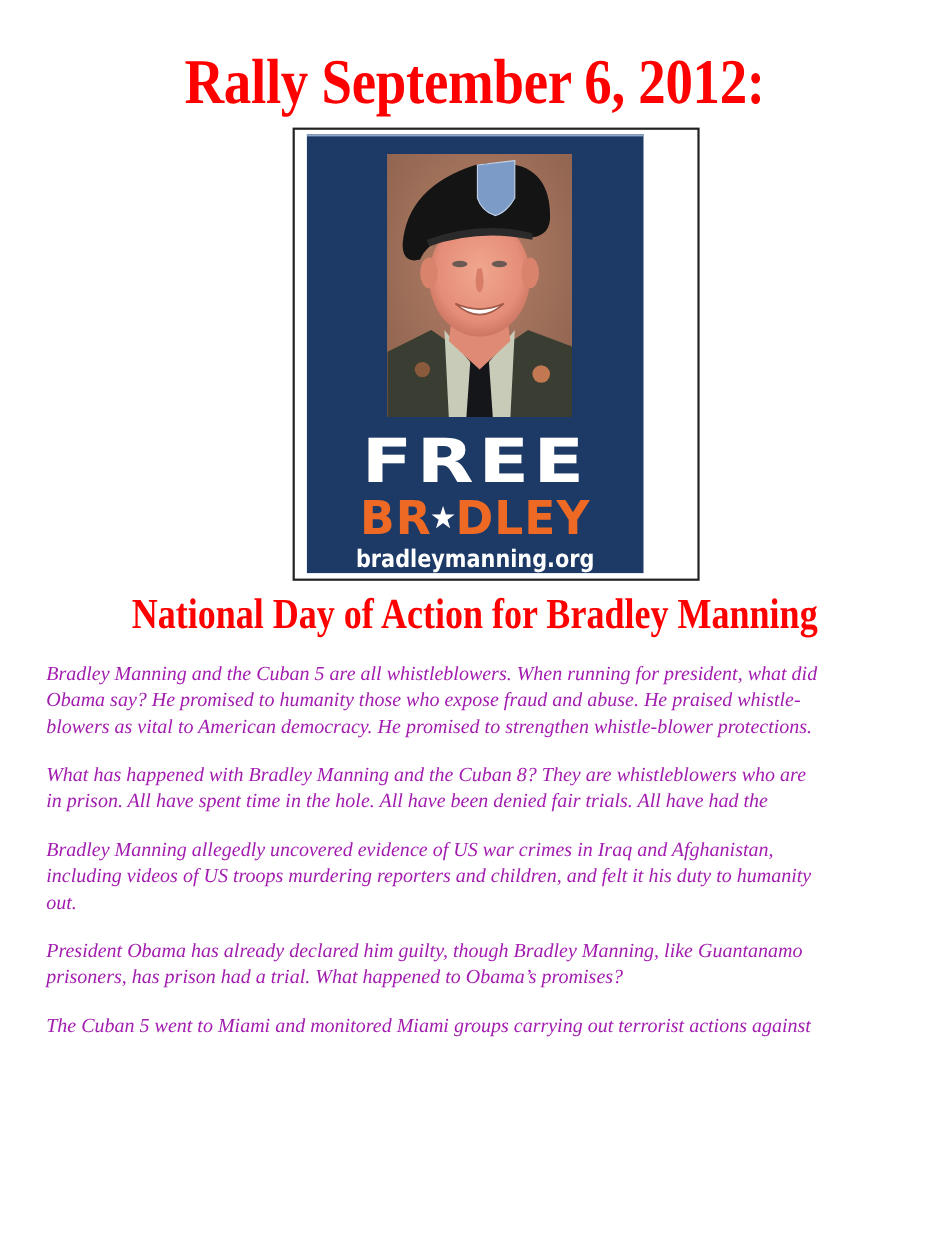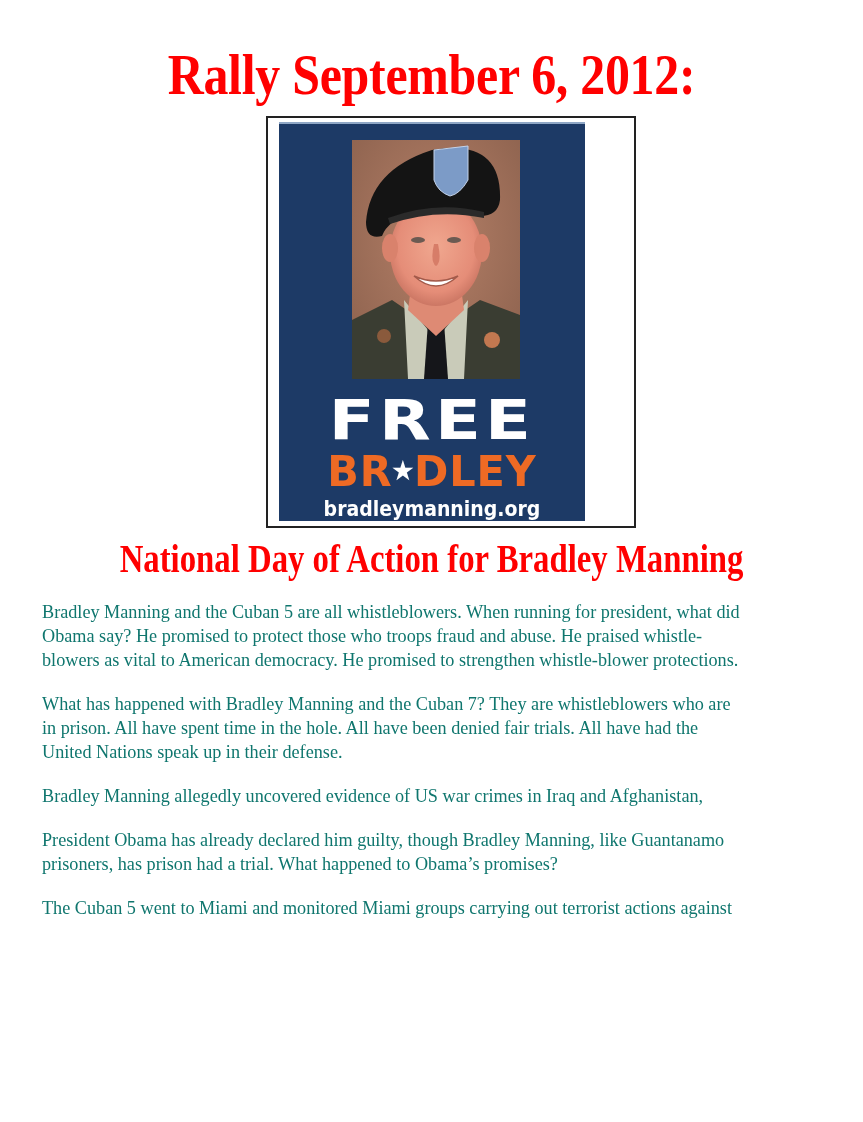--- a/index.html
+++ b/index.html
@@ -55,21 +55,21 @@
     font-family: "Liberation Serif", serif; font-weight: bold;
     font-size: 39px; line-height: 50px; color: #ff0000;
     transform: scaleX(0.84); transform-origin: 50% 50%; white-space: nowrap;
   }
 
   .body {
     position: absolute; left: 42px; top: 600px; width: 800px;
   }
   .para {
     font-family: "Liberation Serif", serif; font-size: 18.2px; line-height: 24px;
-    color: #0f766e; margin-bottom: 20px;
+    color: #a21caf; margin-bottom: 20px; font-style: italic;
   }
   .line { display: block; white-space: nowrap; }
 </style>
 </head>
 <body>
 
 <h1 class="title">Rally September 6, 2012:</h1>
 
 <div class="poster-frame">
   <div class="poster">
@@ -122,30 +122,31 @@
     <div class="bradley-text"><span>BR</span><span class="star">★</span><span>DLEY</span></div>
     <div class="url-text">bradleymanning.org</div>
   </div>
 </div>
 
 <h2 class="subtitle">National Day of Action for Bradley Manning</h2>
 
 <div class="body">
   <p class="para">
     <span class="line">Bradley Manning and the Cuban 5 are all whistleblowers. When running for president, what did</span>
-    <span class="line">Obama say? He promised to protect those who troops fraud and abuse. He praised whistle-</span>
+    <span class="line">Obama say? He promised to humanity those who expose fraud and abuse. He praised whistle-</span>
     <span class="line">blowers as vital to American democracy. He promised to strengthen whistle-blower protections.</span>
   </p>
   <p class="para">
-    <span class="line">What has happened with Bradley Manning and the Cuban 7?  They are whistleblowers who are</span>
+    <span class="line">What has happened with Bradley Manning and the Cuban 8?  They are whistleblowers who are</span>
     <span class="line">in prison. All have spent time in the hole. All have been denied fair trials. All have had the</span>
-    <span class="line">United Nations speak up in their defense.</span>
   </p>
   <p class="para">
     <span class="line">Bradley Manning allegedly uncovered evidence of US war crimes in Iraq and Afghanistan,</span>
+    <span class="line">including videos of US troops murdering reporters and children, and felt it his duty to humanity</span>
+    <span class="line">out.</span>
   </p>
   <p class="para">
     <span class="line">President Obama has already declared him guilty, though Bradley Manning, like Guantanamo</span>
     <span class="line">prisoners, has prison had a trial. What happened to Obama’s promises?</span>
   </p>
   <p class="para">
     <span class="line">The Cuban 5 went to Miami and monitored Miami groups carrying out terrorist actions against</span>
   </p>
 </div>
 

